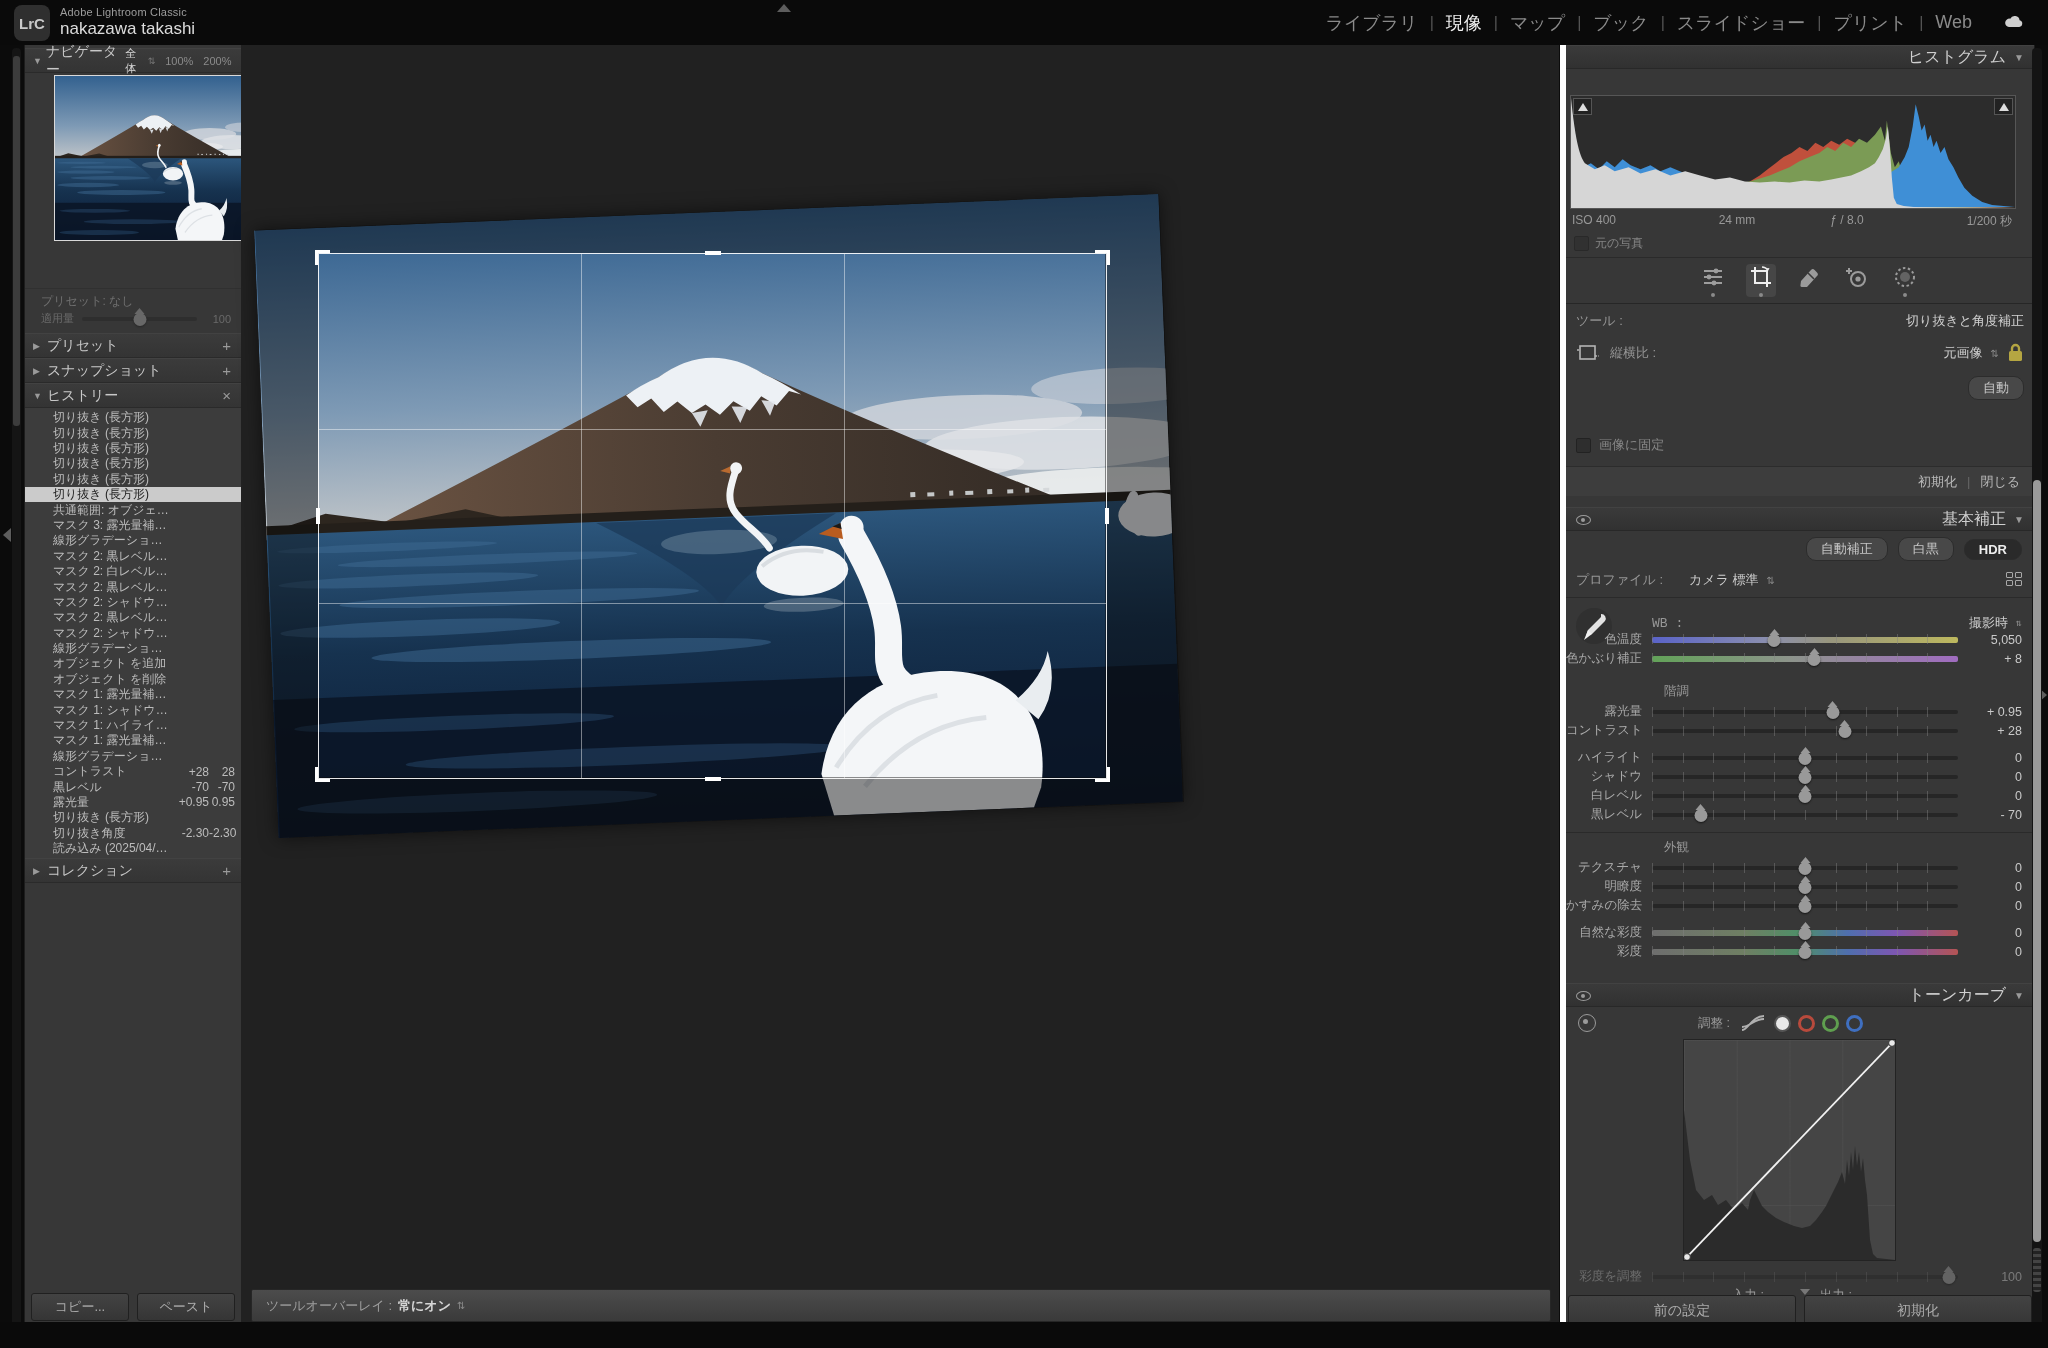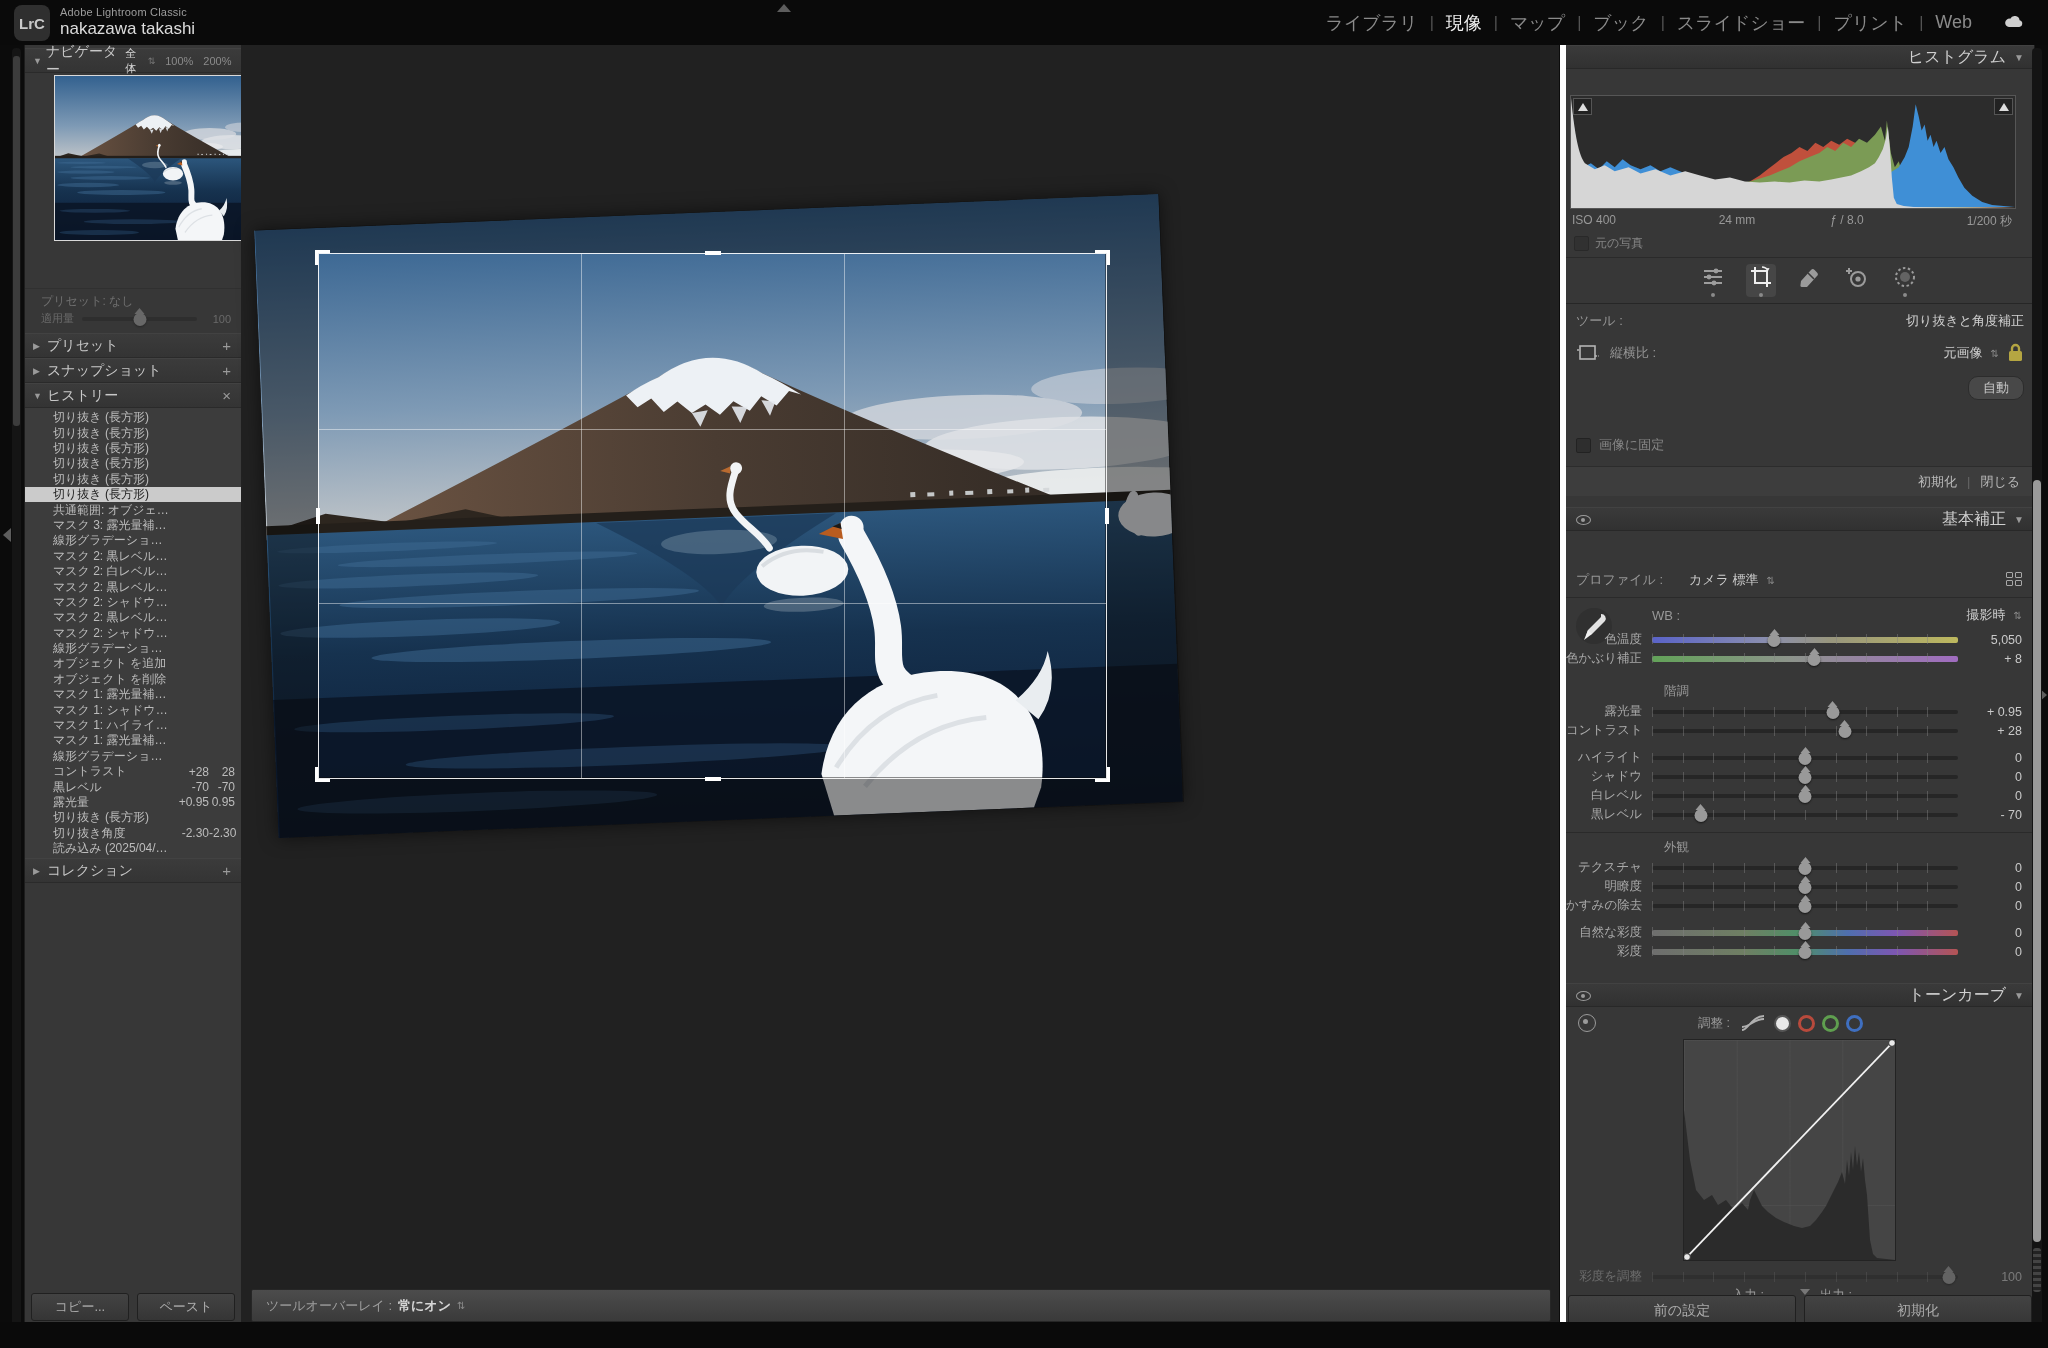--- a/index.html
+++ b/index.html
@@ -136,21 +136,21 @@
   .eye-ic::before{content:"";position:absolute;left:0;top:3px;width:13px;height:8px;border:1.5px solid #9a9a9a;border-radius:50%;}
   .eye-ic::after{content:"";position:absolute;left:5px;top:6px;width:4px;height:4px;border-radius:50%;background:#9a9a9a;}
   #treat-row{position:absolute;left:0;top:492px;width:100%;display:flex;justify-content:flex-end;align-items:center;gap:10px;padding-right:12px;box-sizing:border-box;}
   .pill.hdr{background:#2a2a2a;color:#ececec;font-weight:bold;}
   #profile-row{position:absolute;left:10px;right:10px;top:526px;display:flex;align-items:center;font-size:13px;}
   #profile-row .dim{color:#979797;} #profile-row .val{margin-left:26px;color:#cfcfcf;}
   #profile-row .spin{color:#8a8a8a;font-size:10px;margin-left:8px;}
   .grid-ic{margin-left:auto;width:18px;height:16px;display:grid;grid-template-columns:7px 7px;grid-template-rows:6px 6px;gap:2px;cursor:pointer;}
   .grid-ic i{border:1.5px solid #a8a8a8;border-radius:1px;}
   #wb-block{position:absolute;left:0;top:552px;width:100%;border-top:1px solid #2a2a2a;padding-top:6px;}
-  #wb-row{position:absolute;left:86px;right:12px;top:8px;display:flex;align-items:center;font-size:13px;}
+  #wb-row{position:absolute;left:86px;right:12px;top:16px;display:flex;align-items:center;font-size:13px;font-family:Liberation Mono, monospace;}
   #wb-row .dim{color:#979797;} #wb-row .val{margin-left:auto;color:#cfcfcf;} #wb-row .spin{color:#8a8a8a;font-size:10px;margin-left:8px;}
   #dropper{position:absolute;left:8px;top:6px;}
 
   .srow{display:flex;align-items:center;height:19px;padding:0 12px 0 0;}
   .srow .slbl{width:86px;text-align:right;font-size:12.5px;color:#a9a9a9;padding-right:10px;box-sizing:border-box;white-space:nowrap;}
   .srow .sval{width:64px;text-align:right;font-size:12.5px;color:#c9c9c9;white-space:nowrap;}
   .strack{position:relative;flex:1;height:4px;background:#262626;border-radius:2px;cursor:pointer;}
   .strack::before{content:"";position:absolute;left:0;right:0;top:-3px;height:10px;
       background:repeating-linear-gradient(90deg,rgba(130,130,130,.45) 0 1px,transparent 1px 10%);}
   .strack.noticks::before{display:none;}
@@ -654,20 +654,25 @@
         <span class="fbtn">閉じる</span>
       </div>
     </div>
 
     <div class="rp-head" id="basic-head" style="box-sizing:border-box;">
       <span class="eye-ic"></span>
       <span class="grow"></span>
       <span>基本補正</span>
         <span class="caret">▼</span>
     </div>
+    <div id="treat-row">
+        <span class="pill">自動補正</span>
+        <span class="pill">白黒</span>
+        <span class="pill hdr">HDR</span>
+      </div>
     <div id="profile-row">
       <span class="dim">プロファイル :</span>
       <span class="val">カメラ 標準</span>
       <span class="spin">⇅</span>
       <span class="grid-ic">
           <i></i>
           <i></i>
           <i></i>
           <i></i>
         </span>

